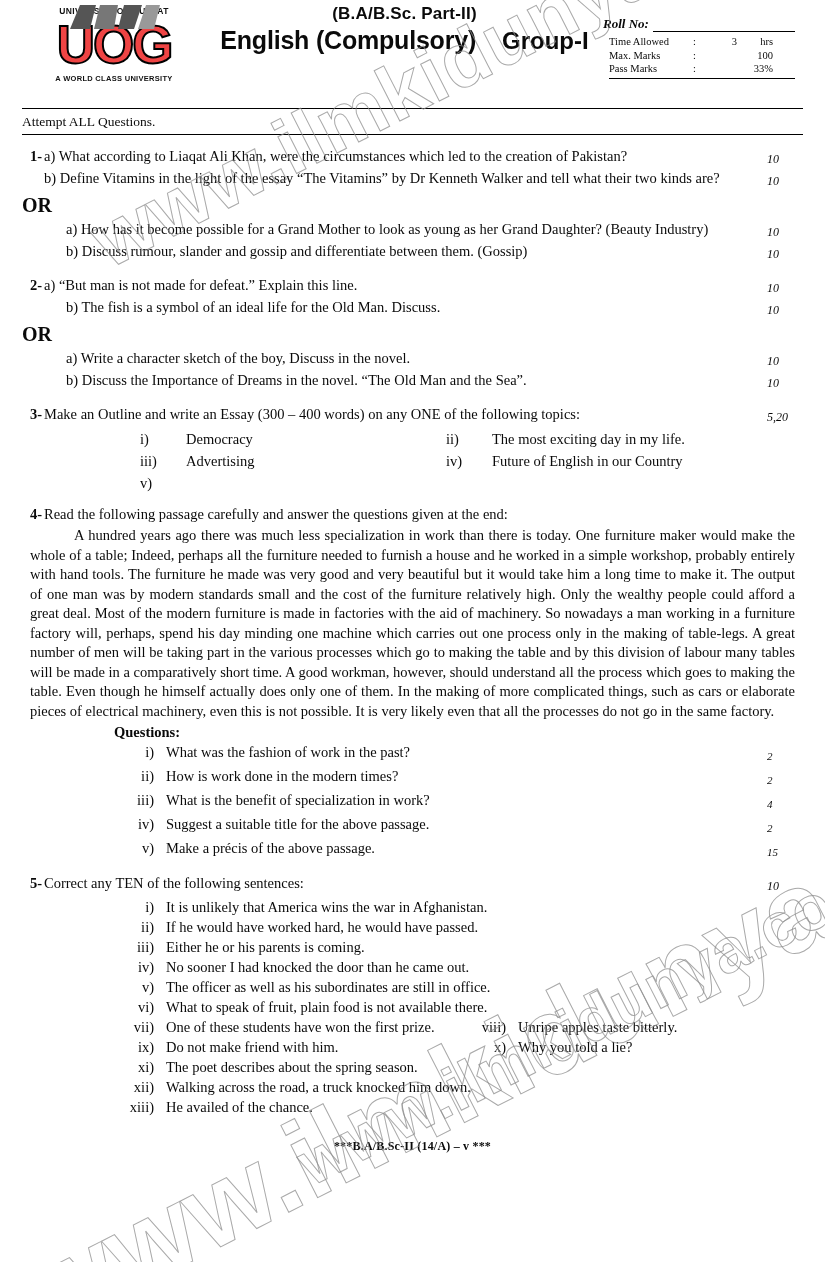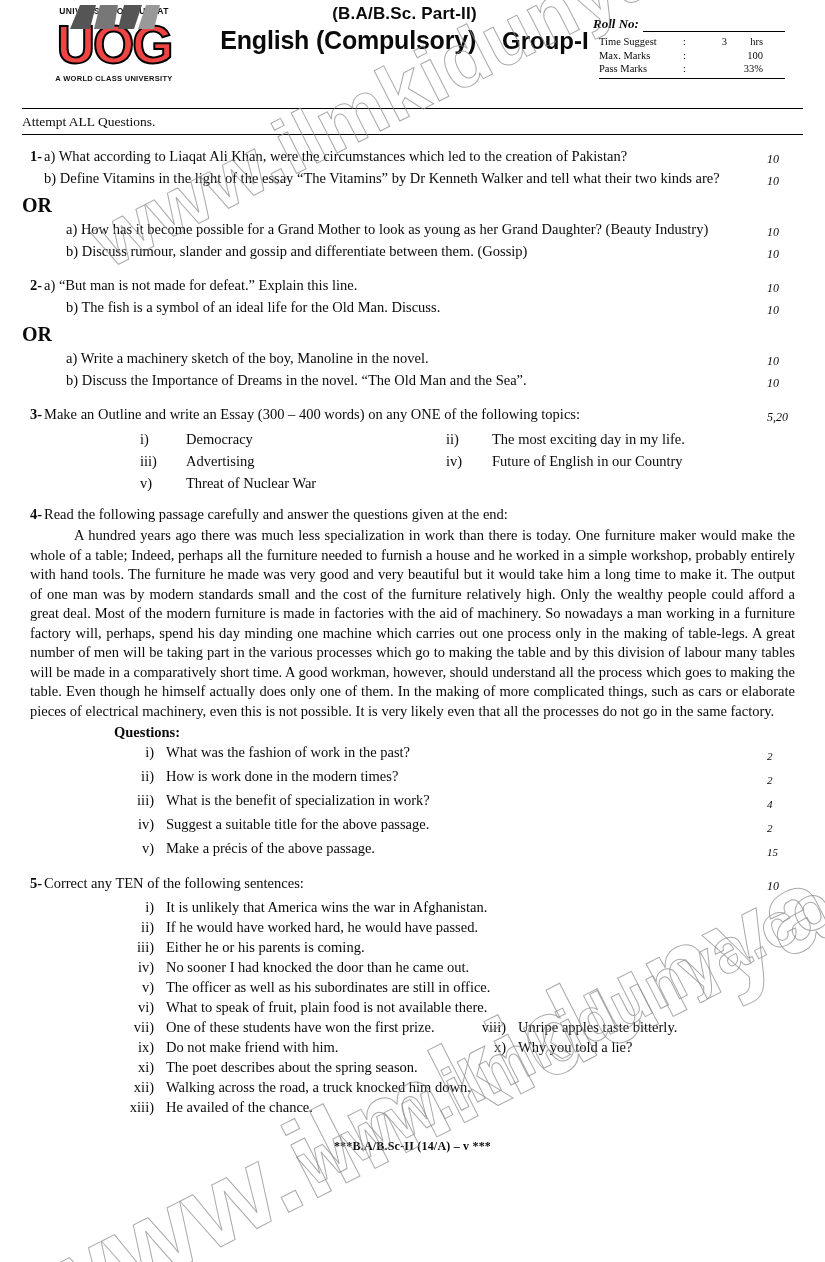--- a/index.html
+++ b/index.html
@@ -119,21 +119,21 @@
     letter-spacing: -.2px;
     text-align: right;
   }
   .group-name {
     font-family: "Liberation Sans", sans-serif;
     font-weight: bold;
     font-size: 24px;
   }
   .meta-block {
     position: absolute;
-    right: 18px;
+    right: 8px;
     top: 16px;
     width: 192px;
   }
   .roll-row {
     display: flex;
     align-items: flex-end;
     gap: 4px;
     font-style: italic;
     font-weight: bold;
     font-size: 13px;
@@ -311,21 +311,21 @@
       </div>
     </div>
 
     <div class="meta-block">
       <div class="roll-row">
         <span>Roll No:</span>
         <span class="roll-line"></span>
       </div>
       <div class="meta-table">
         <div class="meta-row">
-          <span class="meta-label">Time Suggest</span>
+          <span class="meta-label">Time Allowed</span>
           <span class="meta-colon">:</span>
           <span class="meta-val">3</span>
           <span class="meta-unit">hrs</span>
         </div>
         <div class="meta-row">
           <span class="meta-label">Max. Marks</span>
           <span class="meta-colon">:</span>
           <span class="meta-val"></span>
           <span class="meta-unit">100</span>
         </div>
@@ -394,21 +394,21 @@
         <span>b)</span>
         <span>The fish is a symbol of an ideal life for the Old Man. Discuss.</span>
       </span>
       <span class="marks">10</span>
     </div>
     <div class="or-line">OR</div>
     <div class="qline">
       <span class="qnum blank"></span>
       <span class="qtext indent">
         <span>a)</span>
-        <span>Write a machinery sketch of the boy, Manoline in the novel.</span>
+        <span>Write a character sketch of the boy, Discuss in the novel.</span>
       </span>
       <span class="marks">10</span>
     </div>
     <div class="qline">
       <span class="qnum blank"></span>
       <span class="qtext indent">
         <span>b)</span>
         <span>Discuss the Importance of Dreams in the novel. “The Old Man and the Sea”.</span>
       </span>
       <span class="marks">10</span>
@@ -426,21 +426,20 @@
       <span>Democracy</span>
       <span class="rn">ii)</span>
       <span>The most exciting day in my life.</span>
 
       <span class="rn">iii)</span>
       <span>Advertising</span>
       <span class="rn">iv)</span>
       <span>Future of English in our Country</span>
 
       <span class="rn">v)</span>
-      <span>Threat of Nuclear War</span>
       <span></span>
         <span></span>
     </div>
   </div>
 
   <div class="qblock">
     <div class="qline">
       <span class="qnum">4-</span>
       <span class="qtext">Read the following passage carefully and answer the questions given at the end:</span>
       <span class="marks"></span>

